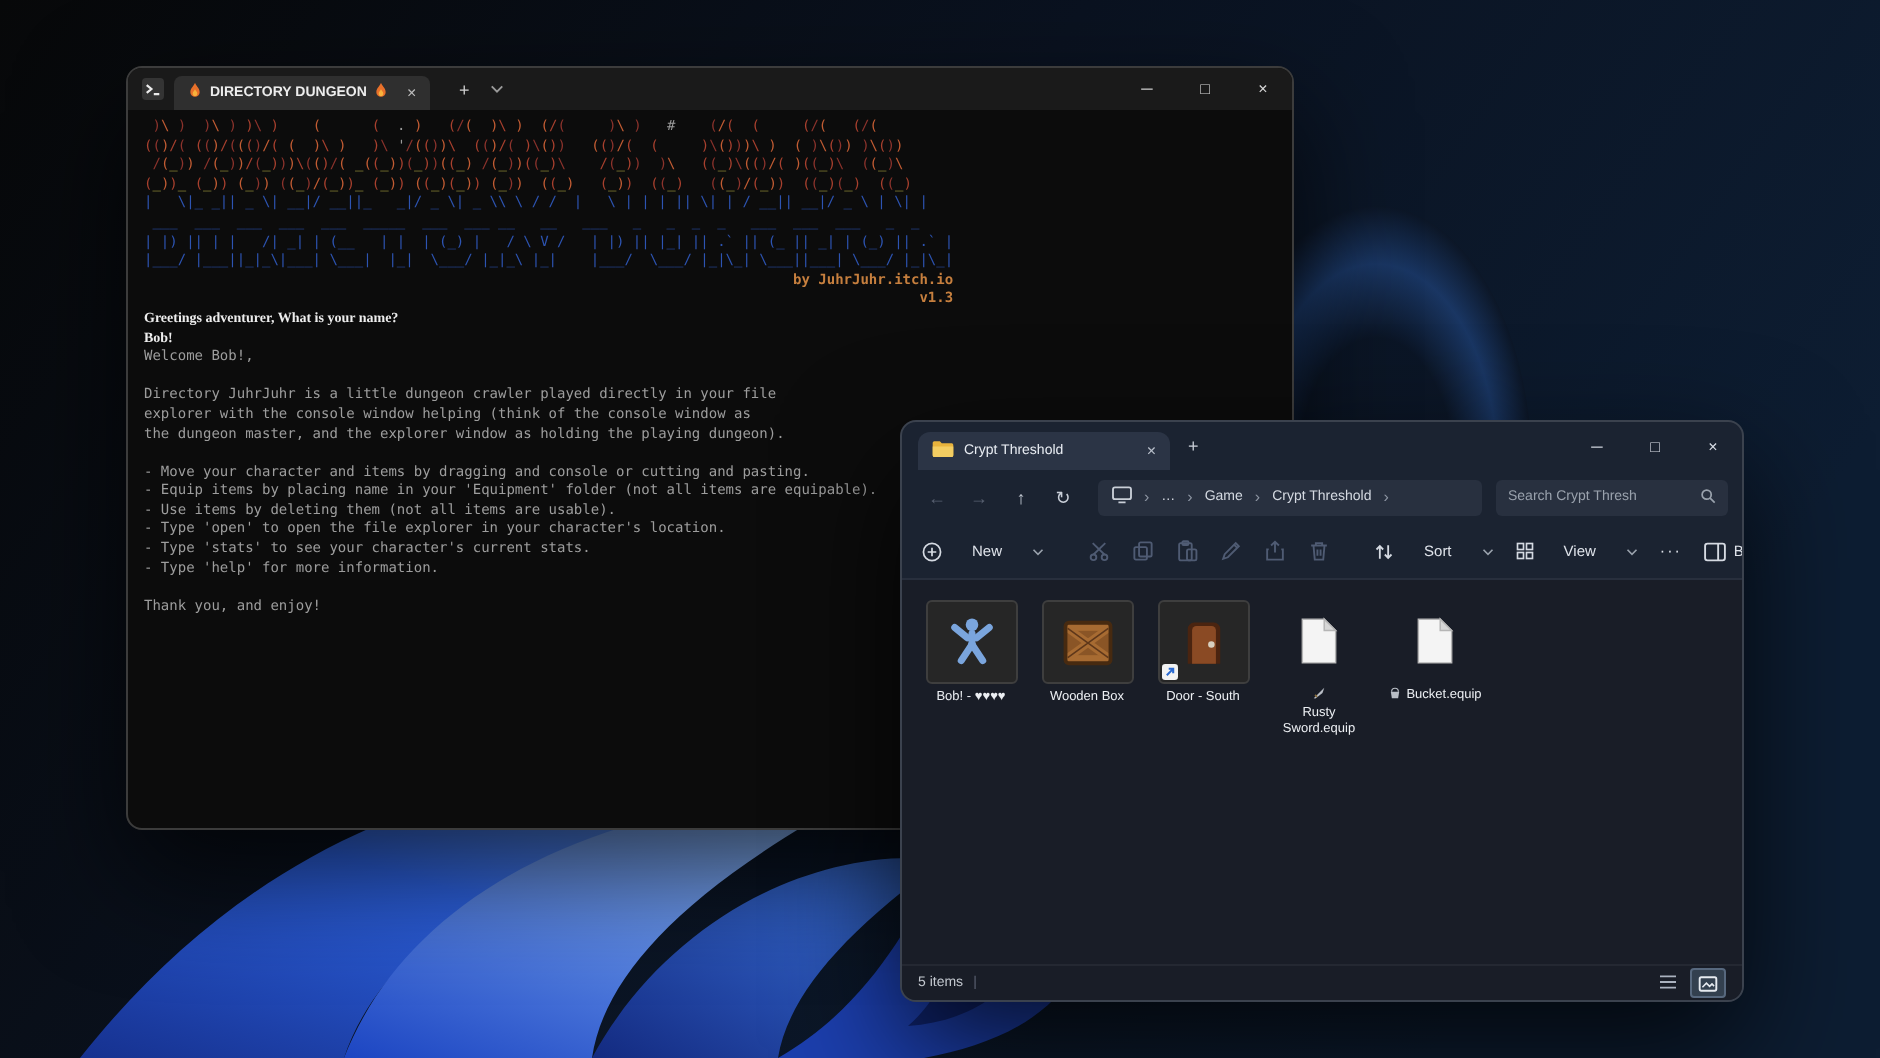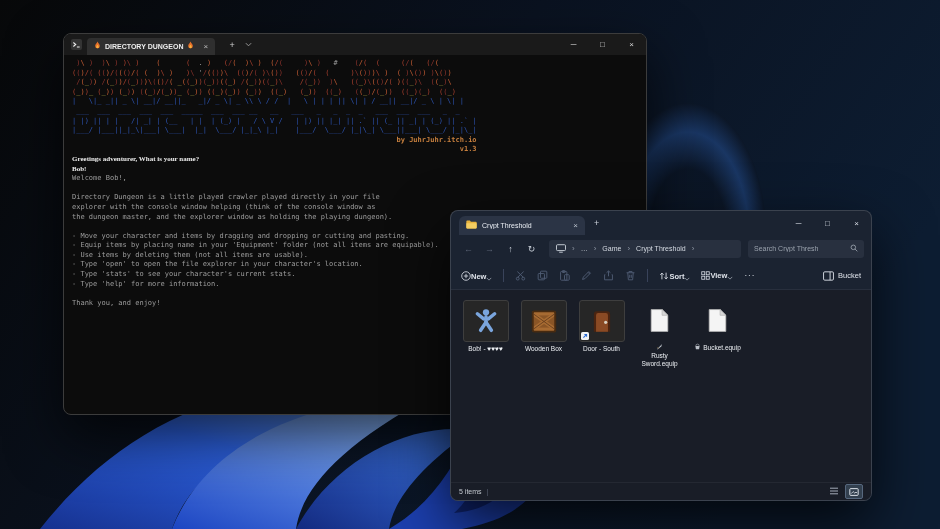--- a/index.html
+++ b/index.html
@@ -48,21 +48,21 @@
   .nav-btn.disabled{color:#596172;}
   .crumb-bar{flex:1;height:18px;background:#28303f;border-radius:3px;margin:0 7px;
     display:flex;align-items:center;padding:0 7px;gap:6px;font-size:7px;color:#d5dae2;}
   .crumb-chev{color:#8d95a3;font-size:8px;}
   .crumb-item{white-space:nowrap;}
   .search-box{width:104px;height:18px;background:#28303f;border-radius:3px;display:flex;
     align-items:center;padding:0 6px;gap:4px;font-size:7px;color:#9aa2ad;}
   .search-text{flex:1;white-space:nowrap;overflow:hidden;}
   .exp-toolbar{height:27px;display:flex;align-items:center;padding:0 10px;gap:11px;
     border-bottom:1px solid rgba(255,255,255,.06);flex:none;}
-  .tool-txtbtn{display:flex;align-items:flex-end;gap:0;color:#dfe3ea;font-size:7.5px;font-weight:bold;}
+  .tool-txtbtn{display:flex;align-items:center;gap:15px;color:#dfe3ea;font-size:7.5px;}
   .tool-ico{display:flex;align-items:center;}
   .tool-ico svg{stroke:#4f5b73;fill:none;stroke-width:1.2px;}
   .tool-div{width:1px;height:13px;background:#39435a;}
   .tool-more{color:#dfe3ea;font-size:8px;letter-spacing:1px;}
   .tool-details{margin-left:auto;display:flex;align-items:center;gap:4px;color:#dfe3ea;}
   .exp-content{flex:1;display:flex;align-items:flex-start;gap:5px;padding:10px 8px;background:#191d27;}
   .file-item{width:53px;display:flex;flex-direction:column;align-items:center;gap:3px;}
   .file-iconbox{width:44px;height:40px;border-radius:3px;display:flex;align-items:center;
     justify-content:center;position:relative;}
   .file-iconbox.tile{background:#262626;border:1px solid #3e3e3e;}
@@ -162,25 +162,25 @@
             <div class="art-line" style="color: rgb(45, 84, 178);">|___/ |___||_|_\|___| \___|  |_|  \___/ |_|_\ |_|    |___/  \___/ |_|\_| \___||___| \___/ |_|\_|</div>
           </div>
         <div class="art-byline" style="color: rgb(198, 127, 62);">by JuhrJuhr.itch.io</div>
         <div class="art-byline" style="color: rgb(198, 127, 62);">v1.3</div>
       </div>
       <div id="term-lines">
           <div class="t-line bright">Greetings adventurer, What is your name?</div>
           <div class="t-line bright">Bob!</div>
           <div class="t-line">Welcome Bob!,</div>
           <div class="t-line"> </div>
-          <div class="t-line">Directory Dungeon is a little played crawler played directly in your file</div>
+          <div class="t-line">Directory JuhrJuhr is a little dungeon crawler played directly in your file</div>
           <div class="t-line">explorer with the console window helping (think of the console window as</div>
           <div class="t-line">the dungeon master, and the explorer window as holding the playing dungeon).</div>
           <div class="t-line"> </div>
-          <div class="t-line">- Move your character and items by dragging and dropping or cutting and pasting.</div>
+          <div class="t-line">- Move your character and items by dragging and console or cutting and pasting.</div>
           <div class="t-line">- Equip items by placing name in your 'Equipment' folder (not all items are equipable).</div>
           <div class="t-line">- Use items by deleting them (not all items are usable).</div>
           <div class="t-line">- Type 'open' to open the file explorer in your character's location.</div>
           <div class="t-line">- Type 'stats' to see your character's current stats.</div>
           <div class="t-line">- Type 'help' for more information.</div>
           <div class="t-line"> </div>
           <div class="t-line">Thank you, and enjoy!</div>
         </div>
     </div>
   </div>

